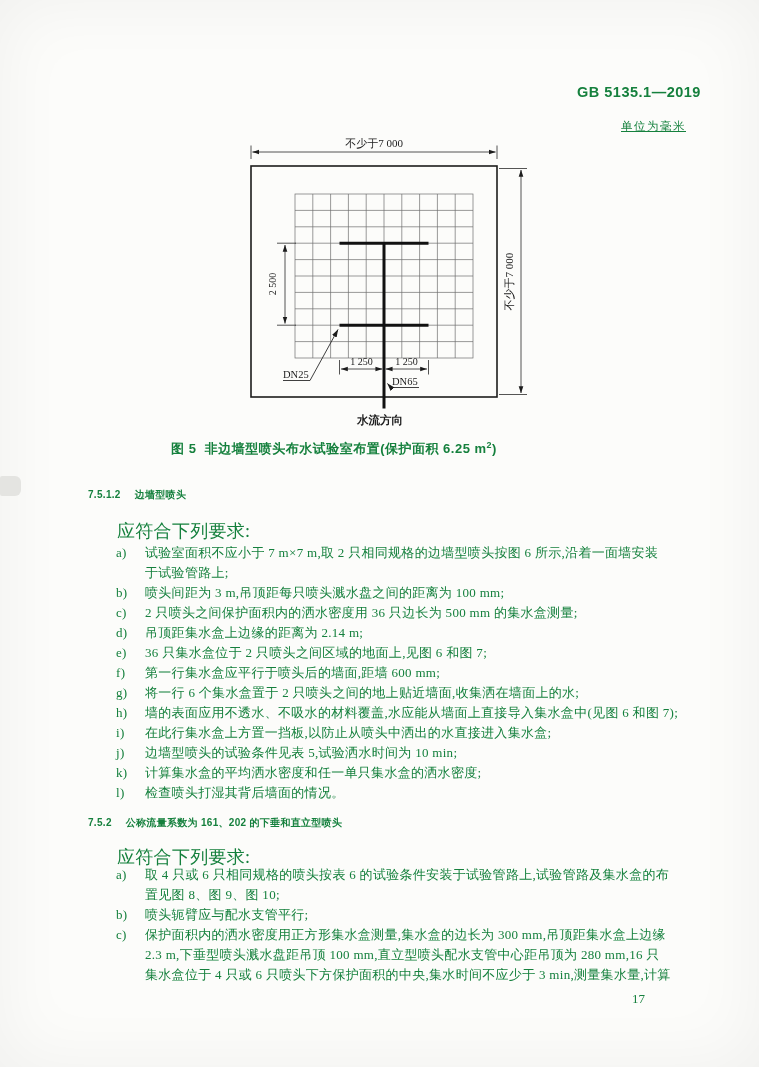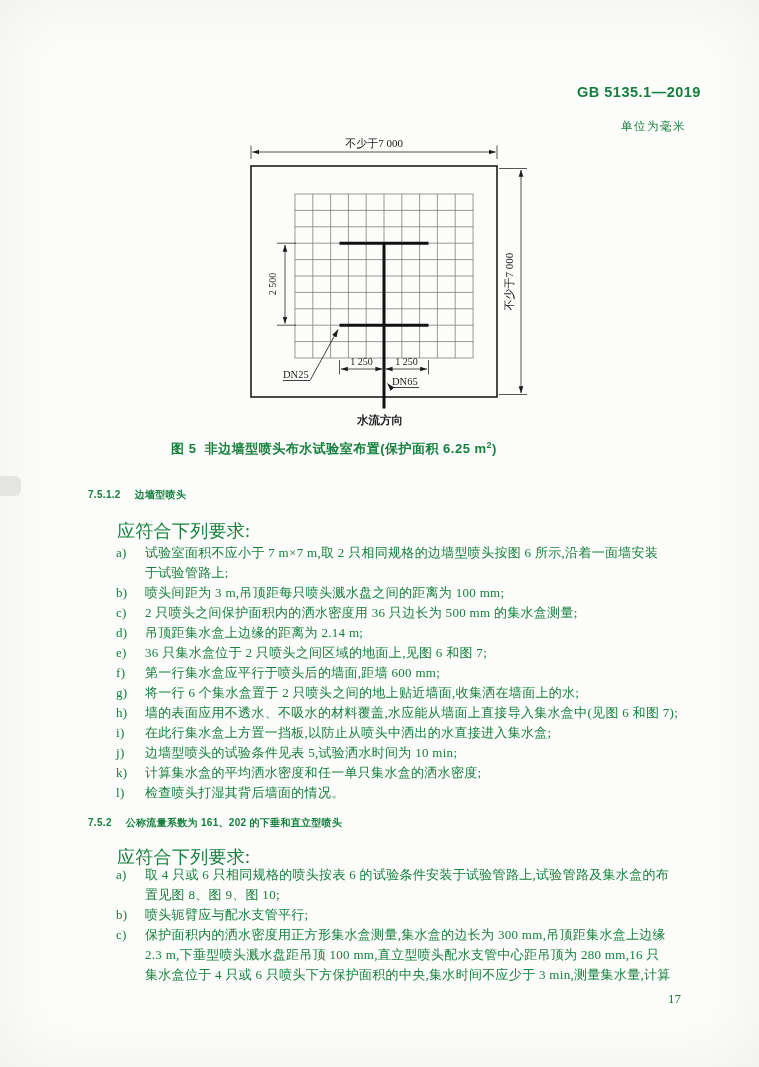--- a/index.html
+++ b/index.html
@@ -5,21 +5,21 @@
   html,body{margin:0;padding:0;background:#d9d9d5;}
   .page{
     position:relative;width:759px;height:1067px;margin:0 auto;
     background:#fcfcfa;overflow:hidden;
     font-family:"Liberation Serif","DejaVu Serif",serif;color:#15803d;
     box-shadow:inset 0 0 70px rgba(0,0,0,.05);
   }
   .hdr-code{position:absolute;top:84px;left:577px;
     font-family:"Liberation Sans","DejaVu Sans",sans-serif;
     font-weight:bold;font-size:14.5px;letter-spacing:.5px;}
-  .units{position:absolute;top:119px;left:621px;font-size:11.5px;letter-spacing:1.5px;}
+  .units{position:absolute;top:119px;left:621px;font-size:11.5px;letter-spacing:1.5px;text-decoration:underline;}
   .fig{position:absolute;left:230px;top:135px;}
   .fig text{fill:#1c1c1c;font-family:"Liberation Serif","DejaVu Serif",serif;}
   .fig .dimtxt{font-size:10px;}
   .fig .bigdim{font-size:11px;}
   .fig .pipelbl{font-size:10.5px;}
   .fig .flowlbl{font-size:11.5px;font-weight:bold;
     font-family:"Liberation Sans","DejaVu Sans",sans-serif;}
   .caption{position:absolute;top:440px;left:0;width:668px;text-align:center;
     font-family:"Liberation Sans","DejaVu Sans",sans-serif;
     font-weight:bold;font-size:13px;letter-spacing:.5px;white-space:pre;}
@@ -30,21 +30,21 @@
   #sec1-h{top:488px;} #sec2-h{top:816px;}
   .sec-h .num{margin-right:14px;}
   .intro{position:absolute;left:117px;font-size:18px;letter-spacing:.3px;}
   #intro1{top:519px;} #intro2{top:845px;}
   .rlist{position:absolute;left:116px;width:592px;font-size:13px;
     line-height:20px;letter-spacing:.3px;}
   #list1{top:543px;} #list2{top:865px;}
   .li{display:flex;}
   .li-label{flex:0 0 29px;width:29px;}
   .li-text{flex:1;}
-  .pageno{position:absolute;top:991px;left:668px;font-size:13px;}
+  .pageno{position:absolute;top:991px;left:632px;font-size:13px;}
   .edge-tab{position:absolute;left:0;top:476px;width:21px;height:20px;
     background:#e4e4e1;border-radius:2px 6px 6px 2px;}
 </style>
 </head>
 <body>
 
 <div class="page">
 
   <div class="hdr-code">GB 5135.1—2019</div>
   <div class="units">单位为毫米</div>

